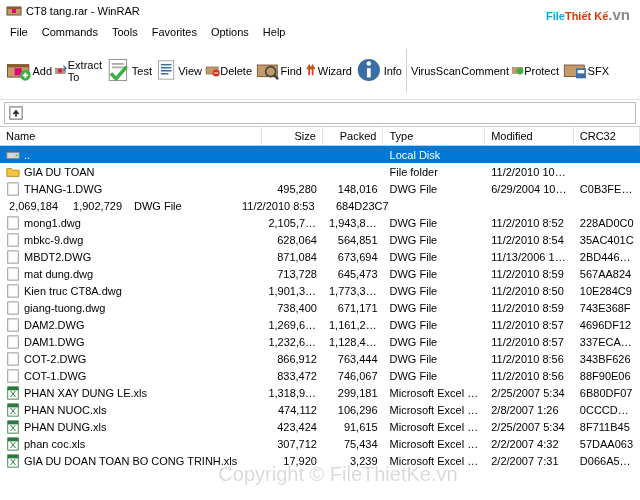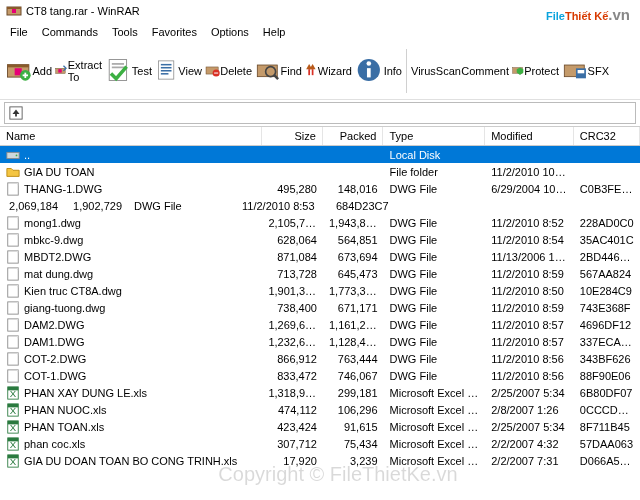--- a/index.html
+++ b/index.html
@@ -399,21 +399,21 @@
       <div class="cell c-modified">2/8/2007 1:26</div>
       <div class="cell c-crc">0CCCDD62</div>
     </div>
     <div class="row">
       <div class="cell c-name name-cell">
         <span class="file-ico"><svg viewBox="0 0 16 16">
             <rect x="2" y="1" width="12" height="14" fill="#fff" stroke="#2a7a3f"></rect>
             <rect x="2" y="1" width="12" height="4" fill="#2a7a3f"></rect>
             <text x="8" y="12" font-size="6" fill="#2a7a3f" text-anchor="middle">X</text>
           </svg></span>
-        <span>PHAN TOAN.xls</span>
+        <span>PHAN DUNG.xls</span>
       </div>
       <div class="cell c-size">423,424</div>
       <div class="cell c-packed">91,615</div>
       <div class="cell c-type">Microsoft Excel 97...</div>
       <div class="cell c-modified">2/25/2007 5:34</div>
       <div class="cell c-crc">8F711B45</div>
     </div>
     <div class="row">
       <div class="cell c-name name-cell">
         <span class="file-ico"><svg viewBox="0 0 16 16">

